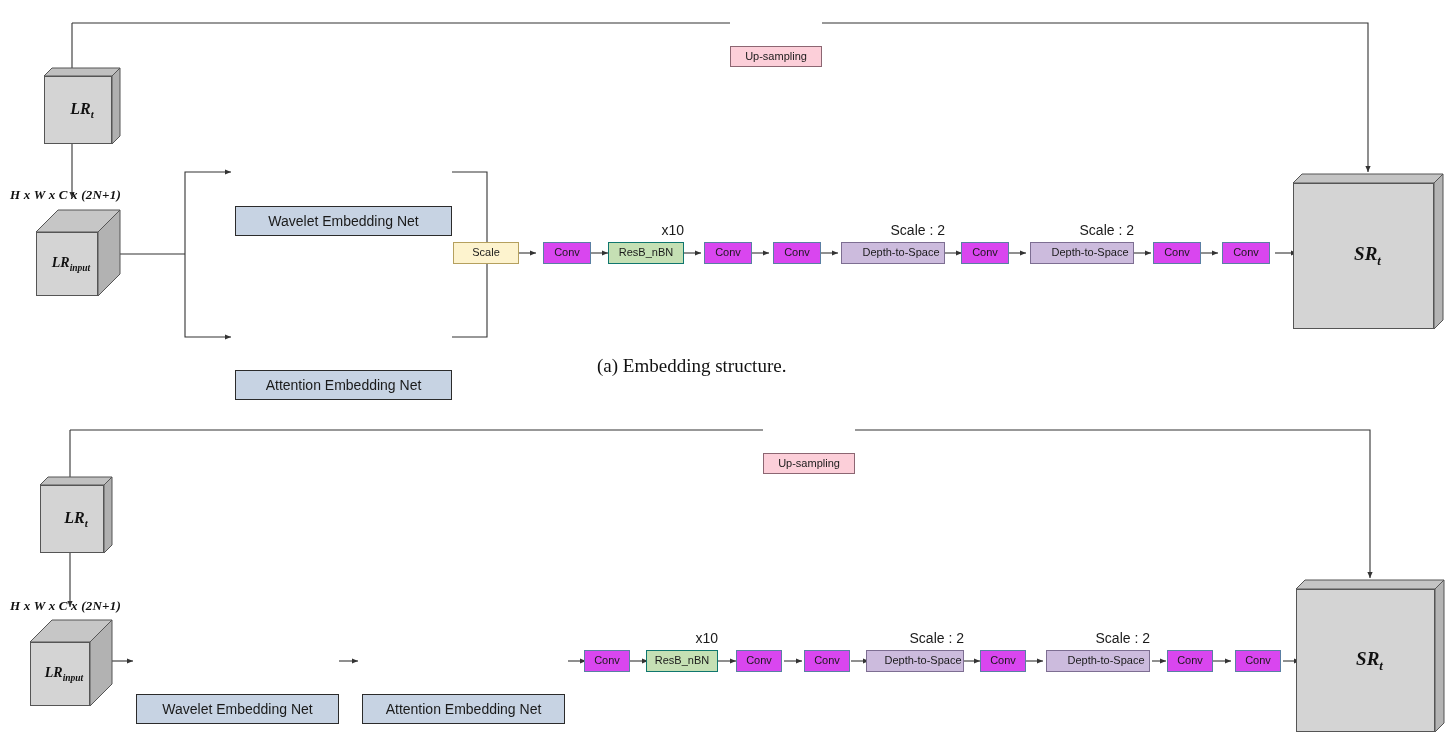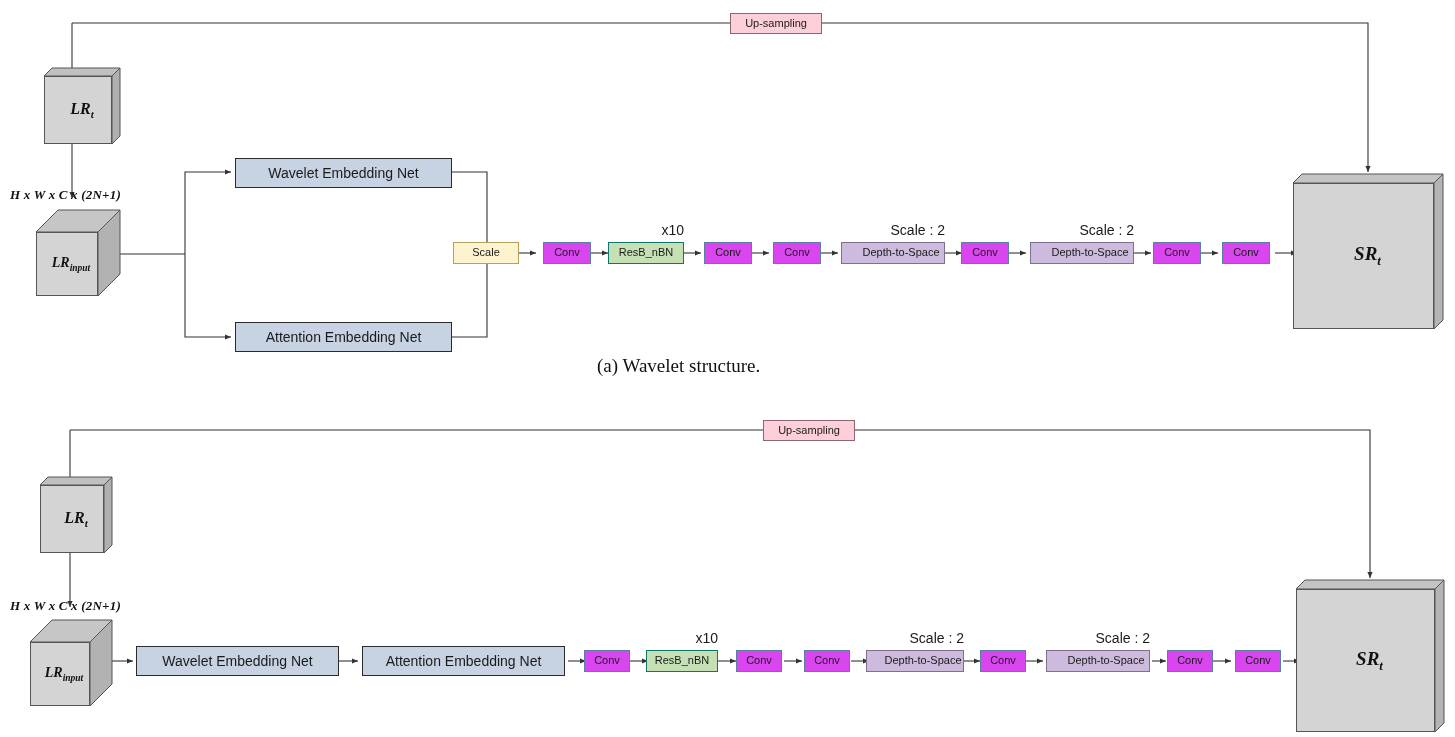--- a/index.html
+++ b/index.html
@@ -33,20 +33,21 @@
     text-align: center;
     color: #1a1a1a;
     font-family: "Liberation Sans", sans-serif;
     line-height: 1.05;
     white-space: nowrap;
   }
   .block.net {
     background: #c7d3e3;
     border: 1px solid #2b2b2b;
     font-size: 14px;
+    margin-top: 48px;
   }
   .block.conv {
     background: #d946ef;
     border: 1px solid #5a7fa3;
     font-size: 11px;
   }
   .block.resb {
     background: #c5e0b4;
     border: 1px solid #0f766e;
     font-size: 11px;
@@ -59,20 +60,21 @@
   .block.d2s {
     background: #ccbbdd;
     border: 1px solid #7d6e92;
     font-size: 11px;
     padding-left: 16px;
   }
   .block.upsample {
     background: #fccfd9;
     border: 1px solid #8c6672;
     font-size: 11px;
+    margin-top: 33px;
   }
   
   .anno {
     position: absolute;
     font-size: 14px;
     color: #1a1a1a;
     text-align: right;
     white-space: nowrap;
     font-family: "Liberation Sans", sans-serif;
   }
@@ -246,21 +248,21 @@
       <polygon points="0,9 9,0 150,0 141,9" fill="#c4c4c4" stroke="#555555" stroke-width="1"></polygon>
       <polygon points="141,9 150,0 150,146 141,155" fill="#b4b4b4" stroke="#555555" stroke-width="1"></polygon>
     </svg>
     <div class="face" style="top:9px; width:141px; height:146px;">
       <span class="lbl" style="font-size:19px;">
         <span>SR</span><sub>t</sub>
       </span>
     </div>
   </div>
 
-  <div class="caption" style="left:597px; top:355px;">(a) Wavelet structure.</div>
+  <div class="caption" style="left:597px; top:355px;">(a) Embedding structure.</div>
 
   <div class="tensor" style="left:40px; top:477px; width:72px; height:76px;">
     <svg width="72" height="76">
       <polygon points="0,8 8,0 72,0 64,8" fill="#c0c0c0" stroke="#555555" stroke-width="1"></polygon>
       <polygon points="64,8 72,0 72,68 64,76" fill="#b0b0b0" stroke="#555555" stroke-width="1"></polygon>
     </svg>
     <div class="face" style="top:8px; width:64px; height:68px;">
       <span class="lbl" style="font-size:16px;">
         <span>LR</span><sub>t</sub>
       </span>

